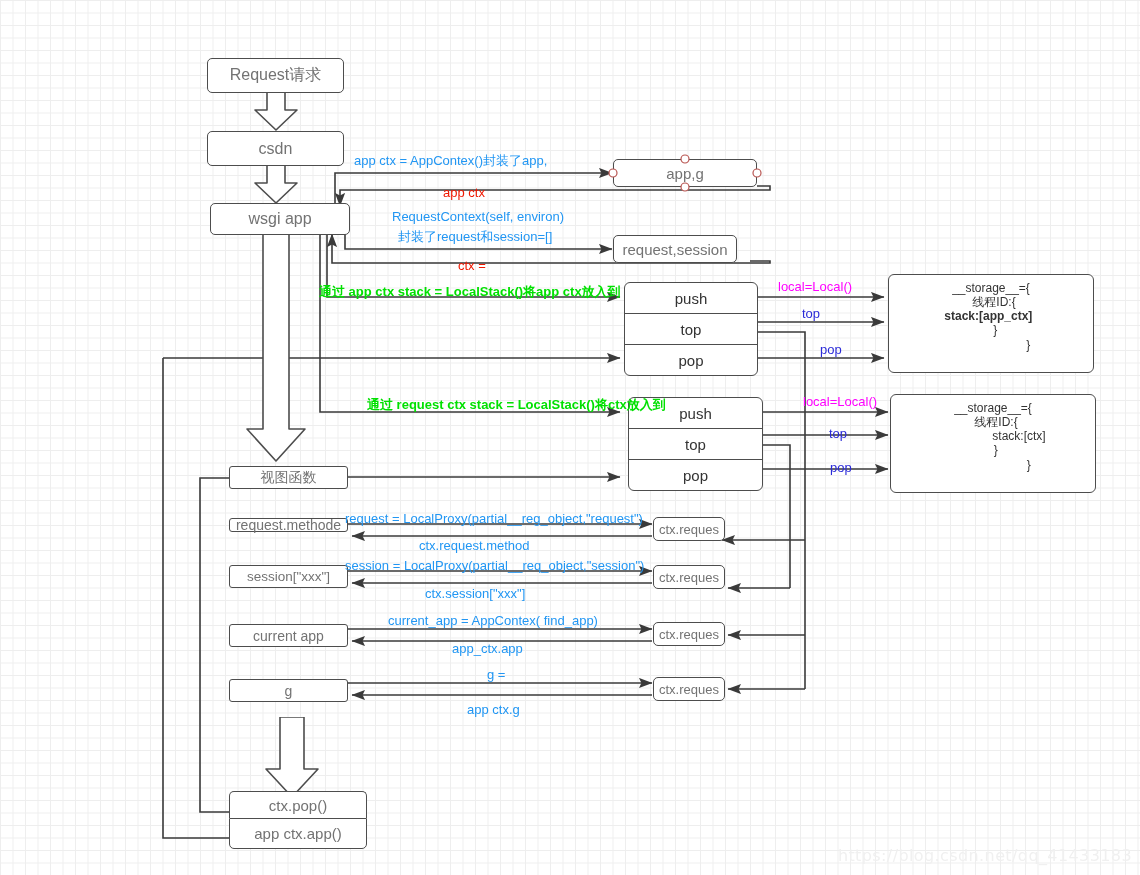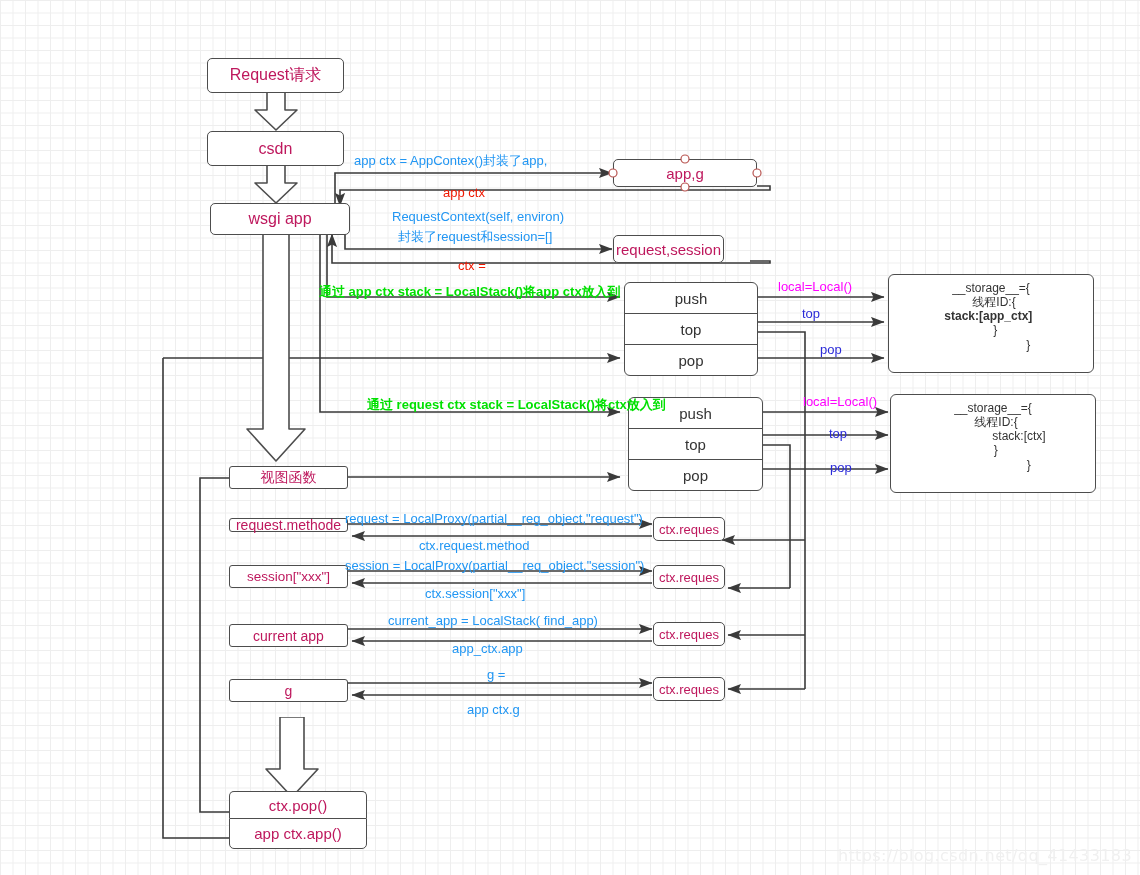--- a/index.html
+++ b/index.html
@@ -22,21 +22,21 @@
   }
   svg.layer{position:absolute;left:0;top:0;width:1140px;height:875px;overflow:visible;}
   svg.layer.lines{z-index:1;}
   .node{
     position:absolute;
     box-sizing:border-box;
     border:1.6px solid #4d4d4d;
     border-radius:5px;
     background:#ffffff;
     display:flex;align-items:center;justify-content:center;
-    color:#be185d;
+    color:#737373;
     z-index:3;
     white-space:nowrap;
   }
   .node.sharp{border-radius:3px;}
   .stackgrp{
     position:absolute;z-index:3;
     border:1.6px solid #4d4d4d;border-radius:6px;background:#fff;
     box-sizing:border-box;
     display:flex;flex-direction:column;
   }
@@ -158,21 +158,21 @@
 
   <div class="node" style="left:613px;top:159px;width:144px;height:28px;font-size:15px;">app,g</div>
 
   <svg class="layer" style="z-index:4;" viewBox="0 0 1140 875">
     <circle class="port" cx="685" cy="159" r="4"></circle>
     <circle class="port" cx="685" cy="187" r="4"></circle>
     <circle class="port" cx="613" cy="173" r="4"></circle>
     <circle class="port" cx="757" cy="173" r="4"></circle>
   </svg>
 
-  <div class="node" style="left:613px;top:235px;width:111px;height:28px;font-size:15px;">request,session</div>
+  <div class="node" style="left:613px;top:235px;width:124px;height:28px;font-size:15px;">request,session</div>
 
   <div class="node sharp" style="left:229px;top:466px;width:119px;height:23px;font-size:14px;">视图函数</div>
 
   <div class="node sharp" style="left:229px;top:518px;width:119px;height:14px;font-size:14px;">request.methode</div>
 
   <div class="node sharp" style="left:229px;top:565px;width:119px;height:23px;font-size:13.5px;">session["xxx"]</div>
 
   <div class="node sharp" style="left:229px;top:624px;width:119px;height:23px;font-size:14px;">current app</div>
 
   <div class="node sharp" style="left:229px;top:679px;width:119px;height:23px;font-size:14px;">g</div>
@@ -227,20 +227,20 @@
   <div class="lbl blue2" style="left:820px;top:343px;">pop</div>
 
   <div class="lbl magenta" style="left:803px;top:395px;">local=Local()</div>
   <div class="lbl blue2" style="left:829px;top:427px;">top</div>
   <div class="lbl blue2" style="left:830px;top:461px;">pop</div>
 
   <div class="lbl blue" style="left:345px;top:512px;">request = LocalProxy(partial__reg_object,"request")</div>
   <div class="lbl blue" style="left:419px;top:539px;">ctx.request.method</div>
   <div class="lbl blue" style="left:345px;top:559px;">session = LocalProxy(partial__req_object,"session")</div>
   <div class="lbl blue" style="left:425px;top:587px;">ctx.session["xxx"]</div>
-  <div class="lbl blue" style="left:388px;top:614px;">current_app = LocalStack( find_app)</div>
+  <div class="lbl blue" style="left:388px;top:614px;">current_app = AppContex( find_app)</div>
   <div class="lbl blue" style="left:452px;top:642px;">app_ctx.app</div>
   <div class="lbl blue" style="left:487px;top:668px;">g =</div>
   <div class="lbl blue" style="left:467px;top:703px;">app ctx.g</div>
 
   <div class="watermark">https://blog.csdn.net/qq_41433183</div>
 
 </div>
 
 </body></html>

